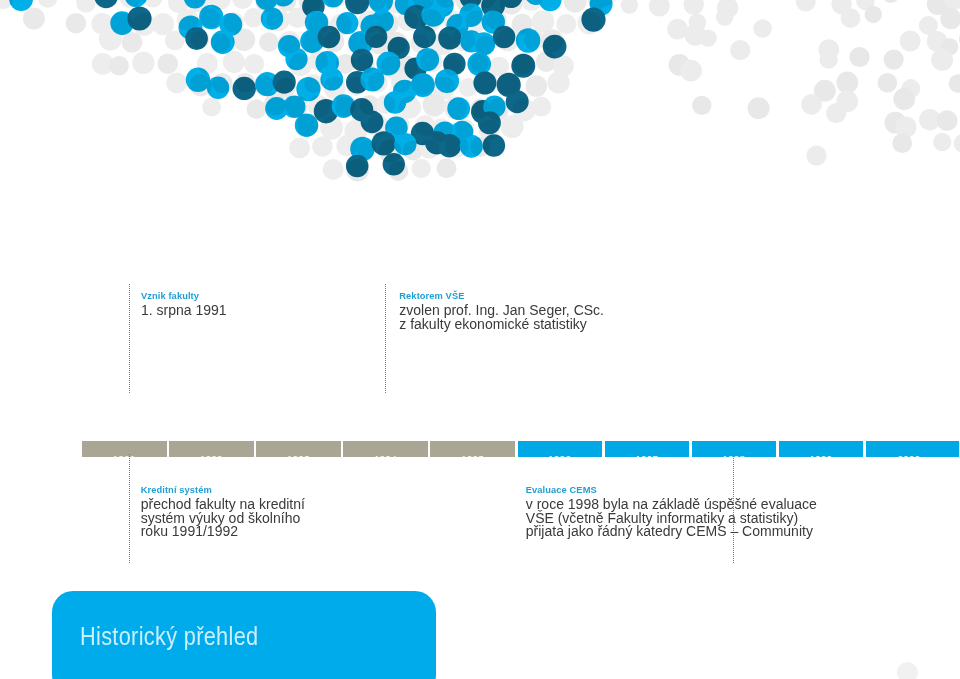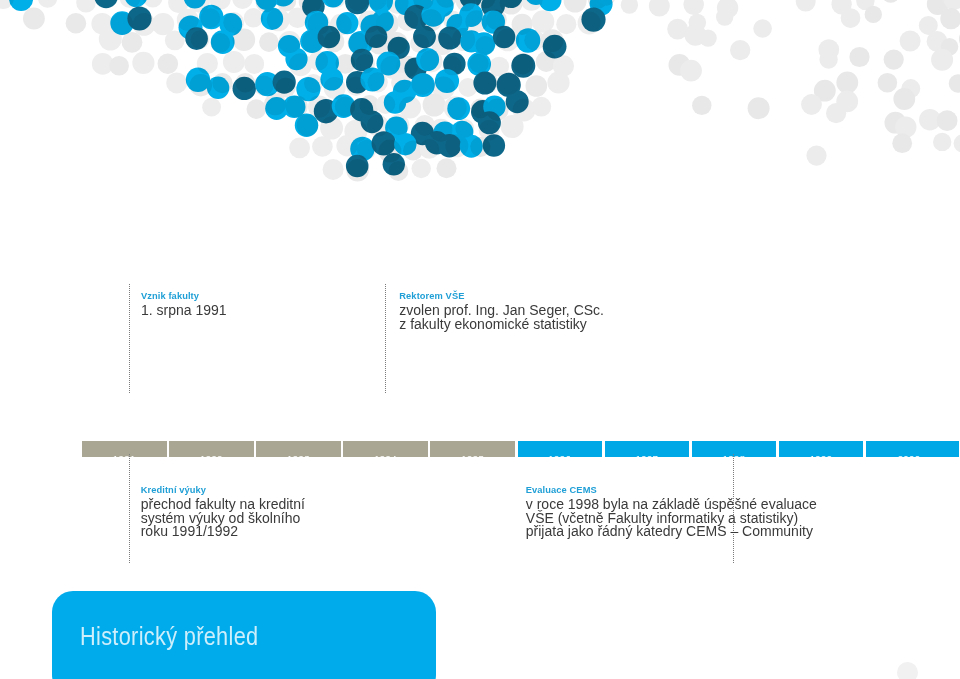--- a/index.html
+++ b/index.html
@@ -388,21 +388,21 @@
       <div class="yearcell" style="left: 435.5px; width: 84.6px; background: rgb(0, 168, 230);">1996</div>
       <div class="yearcell" style="left: 522.6px; width: 84.6px; background: rgb(0, 168, 230);">1997</div>
       <div class="yearcell" style="left: 609.7px; width: 84.6px; background: rgb(0, 168, 230);">1998</div>
       <div class="yearcell" style="left: 696.8px; width: 84.6px; background: rgb(0, 168, 230);">1999</div>
       <div class="yearcell" style="left: 783.9px; width: 93px; padding-right: 6.6px; box-sizing: border-box; background: rgb(0, 168, 230);">2000</div>
     </div>
 
   <div class="note" id="note-b0" style="left: 0px; top: 0px;">
       <div class="vline" style="left: 128.5px; top: 453.8px; height: 109px;"></div>
       <div class="body" style="left: 140.7px; top: 484px;">
-        <div class="hd">Kreditní výuky</div>
+        <div class="hd">Kreditní systém</div>
         <div class="ln">přechod fakulty na kreditní</div>
         <div class="ln">systém výuky od školního</div>
         <div class="ln">roku 1991/1992</div>
       </div>
     </div>
   <div class="note" id="note-b1" style="left: 0px; top: 0px;">
       <div class="vline" style="left: 733px; top: 453.8px; height: 109px;"></div>
       <div class="body" style="left: 525.8px; top: 484px;">
         <div class="hd">Evaluace CEMS</div>
         <div class="ln">v roce 1998 byla na základě úspěšné evaluace</div>

